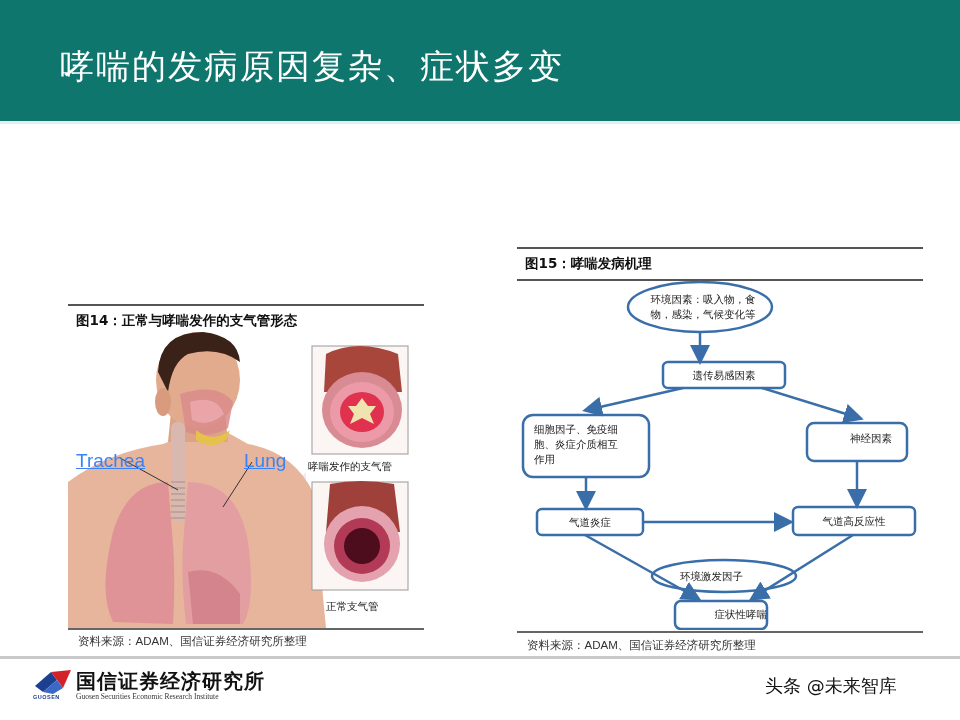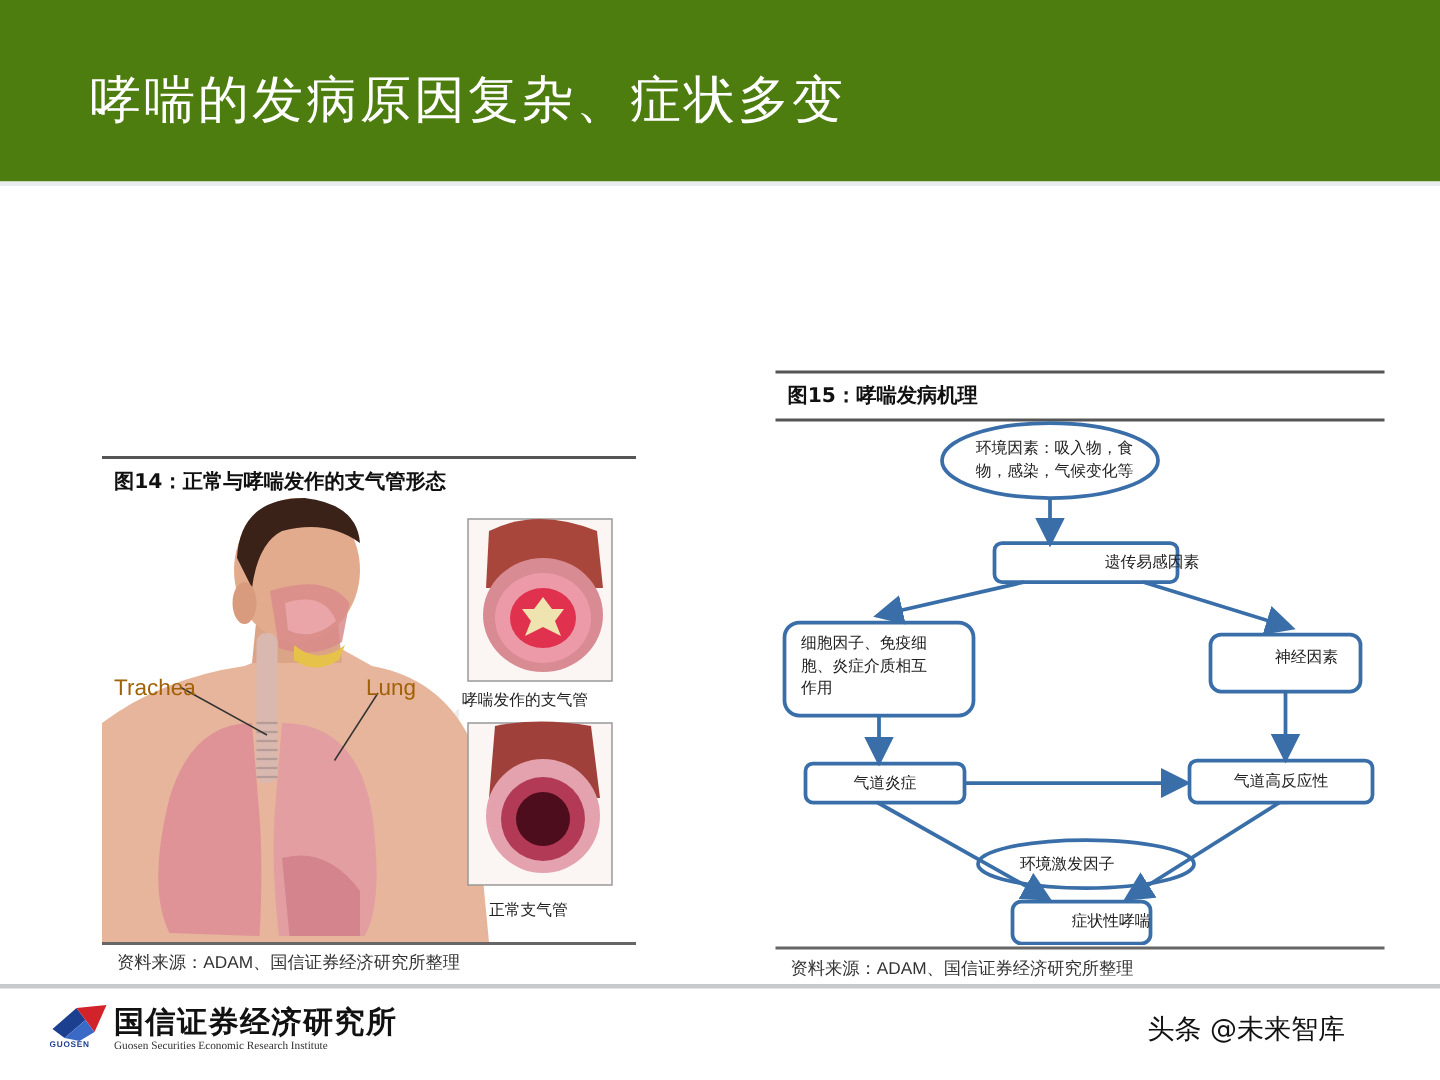--- a/index.html
+++ b/index.html
@@ -1,39 +1,39 @@
 <!DOCTYPE html>
 <html><head>
 <meta charset="utf-8">
 <style>
   * { box-sizing: border-box; margin: 0; padding: 0; }
   html, body { width: 960px; height: 720px; background: #ffffff; overflow: hidden; }
   body { position: relative; font-family: "DejaVu Serif", "Liberation Serif", serif; color: #222; }
 
-  .header { position: absolute; left: 0; top: 0; width: 960px; height: 121px; background: #4d7c0f; }
+  .header { position: absolute; left: 0; top: 0; width: 960px; height: 121px; background: #0f766e; }
   .header-title { position: absolute; left: 60px; top: 44px; font-size: 34px; color: #ffffff; letter-spacing: 2px; font-family: "DejaVu Sans", sans-serif; font-weight: normal; }
   .header-line { position: absolute; left: 0; top: 121px; width: 960px; height: 3px; background: #e9ecee; }
 
   .bullets { position: absolute; left: 25px; top: 130px; width: 920px; font-size: 13.5px; line-height: 19px; }
   .bullet { position: relative; padding-left: 38px; }
   .bullet-mark { position: absolute; left: 4px; top: 5px; width: 9px; height: 9px; background: #111; }
   .bullet-term { font-weight: bold; color: #111; }
   .bullet-text { color: #333; }
 
   .fig { position: absolute; }
   .fig-title { font-family: "DejaVu Sans", sans-serif; font-weight: bold; font-size: 13.5px; color: #111; padding: 6px 8px; border-top: 2px solid #555; border-bottom: 2px solid #555; }
   .fig-source { position: absolute; font-size: 11.5px; color: #333; }
   .fig-source .src-en { font-family: "Liberation Sans", sans-serif; }
   .fig-bottom-line { position: absolute; height: 2px; background: #666; }
 
   .fig14 { left: 68px; top: 304px; width: 356px; }
   .fig15 { left: 517px; top: 247px; width: 406px; }
 
   .illus { position: absolute; left: 68px; top: 332px; width: 356px; height: 296px; overflow: hidden; background: #fff; }
-  .label { position: absolute; font-family: "Liberation Sans", sans-serif; font-size: 15px; color: #a16207; }
+  .label { position: absolute; font-family: "Liberation Sans", sans-serif; font-size: 19px; color: #3b82f6; text-decoration: underline; }
   .cap { position: absolute; font-size: 10.5px; color: #222; }
 
   .flow-text { position: absolute; font-size: 10.5px; color: #222; line-height: 15px; }
 
   .divider { position: absolute; left: 0; top: 656px; width: 960px; height: 3px; background: #c7c9cb; }
   .logo-cn { position: absolute; left: 76px; top: 668px; font-size: 20px; font-weight: bold; color: #111; font-family: "DejaVu Serif", serif; letter-spacing: 1px; }
   .logo-en { position: absolute; left: 76px; top: 692px; font-size: 7.5px; color: #333; font-family: "Liberation Serif", serif; }
   .logo-brand { position: absolute; left: 33px; top: 694px; font-size: 5.5px; font-weight: bold; color: #1c3f8f; font-family: "Liberation Sans", sans-serif; letter-spacing: 0.5px; }
   .watermark { position: absolute; left: 765px; top: 674px; font-size: 18px; color: #111; font-family: "DejaVu Sans", sans-serif; }
 </style>
@@ -142,21 +142,21 @@
     <line x1="340" y1="181" x2="340" y2="224"></line>
     <line x1="126" y1="242" x2="272" y2="242"></line>
     <line x1="68" y1="255" x2="180" y2="318"></line>
     <line x1="336" y1="255" x2="236" y2="318"></line>
   </g>
 </svg>
 <div class="flow-text" style="left:648px; top:292px; width:110px; text-align:center;">
   <div>环境因素：吸入物，食</div>
   <div>物，感染，气候变化等</div>
 </div>
-<div class="flow-text" style="left:663px; top:368px; width:122px; text-align:center;margin-left:44px;">遗传易感因素</div>
+<div class="flow-text" style="left:663px; top:368px; width:122px; text-align:center;">遗传易感因素</div>
 <div class="flow-text" style="left:534px; top:422px; width:110px;">
   <div>细胞因子、免疫细</div>
   <div>胞、炎症介质相互</div>
   <div>作用</div>
 </div>
 <div class="flow-text" style="left:807px; top:431px; width:100px; text-align:center;padding-left:28px;">神经因素</div>
 <div class="flow-text" style="left:537px; top:515px; width:106px; text-align:center;">气道炎症</div>
 <div class="flow-text" style="left:793px; top:514px; width:122px; text-align:center;">气道高反应性</div>
 <div class="flow-text" style="left:680px; top:569px; width:144px; ">环境激发因子</div>
 <div class="flow-text" style="left:675px; top:607px; width:92px; text-align:right;">症状性哮喘</div>

